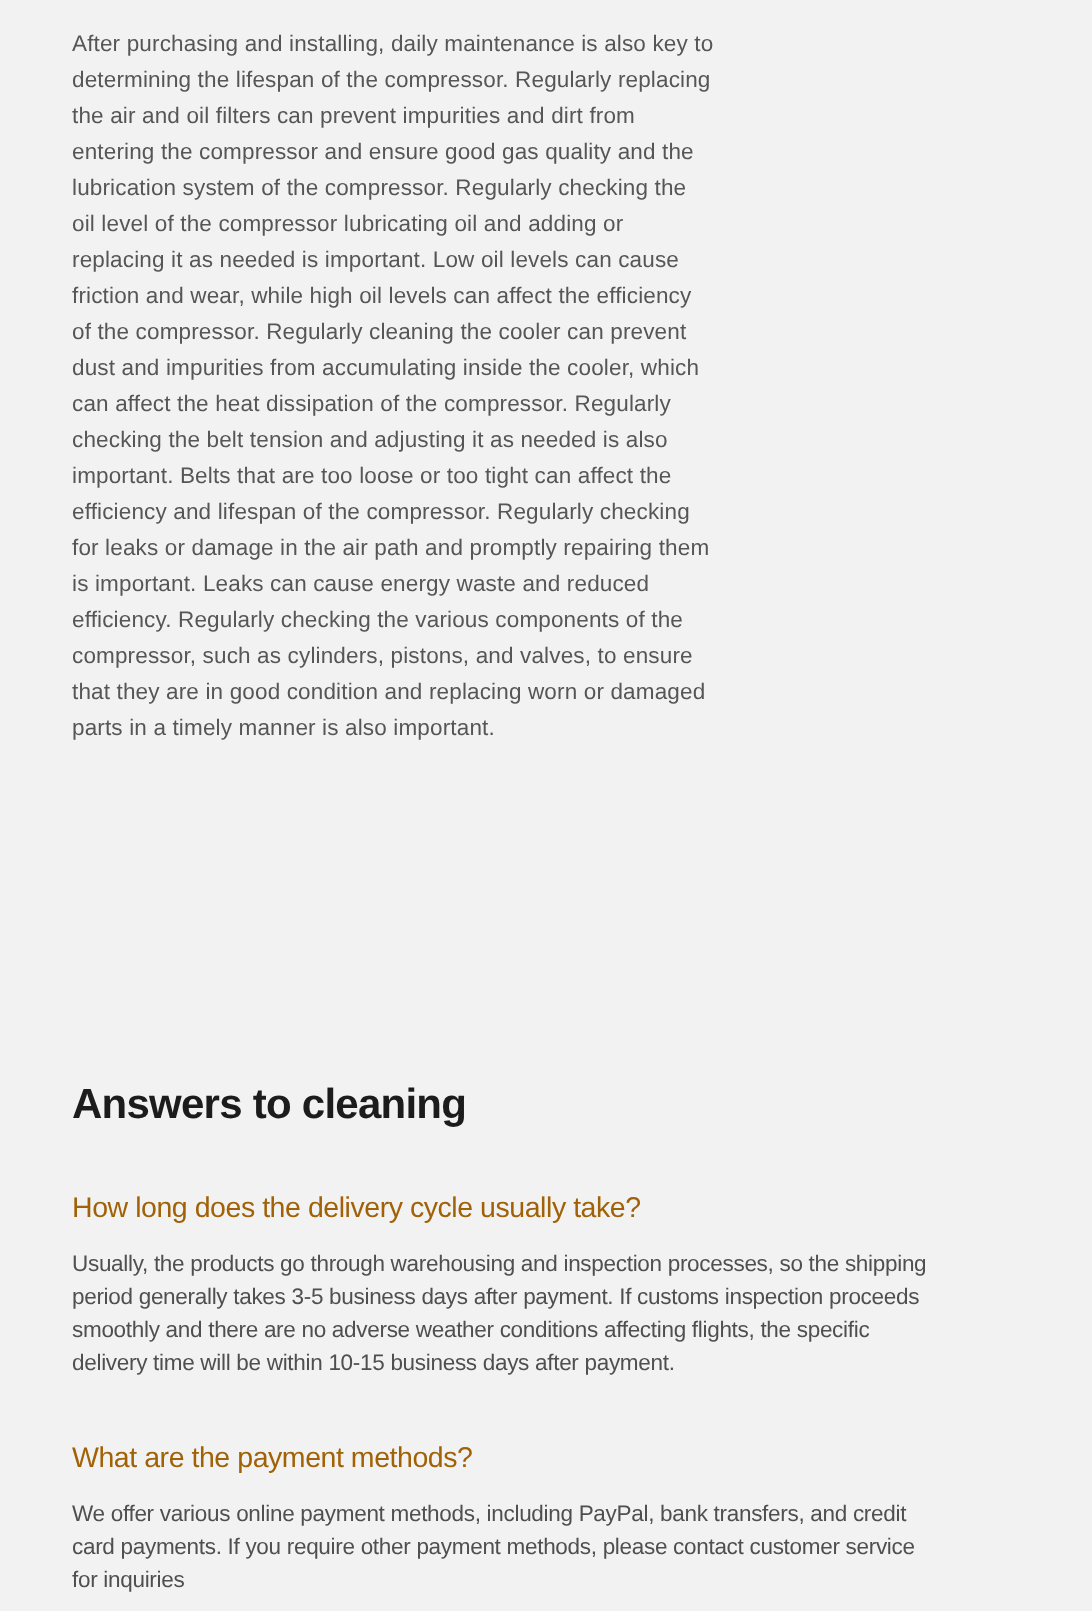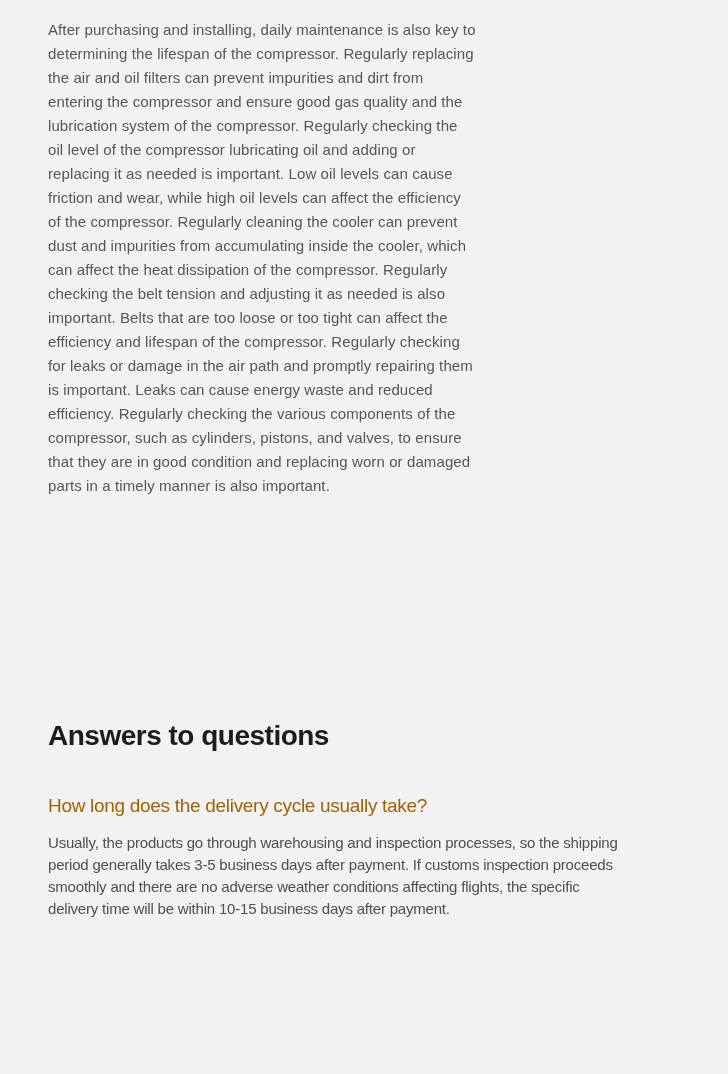--- a/index.html
+++ b/index.html
@@ -53,21 +53,25 @@
     letter-spacing: -0.2px;
   }
 </style>
 </head>
 <body>
 
 <main class="page">
 
   <p class="intro-paragraph">After purchasing and installing, daily maintenance is also key to determining the lifespan of the compressor. Regularly replacing the air and oil filters can prevent impurities and dirt from entering the compressor and ensure good gas quality and the lubrication system of the compressor. Regularly checking the oil level of the compressor lubricating oil and adding or replacing it as needed is important. Low oil levels can cause friction and wear, while high oil levels can affect the efficiency of the compressor. Regularly cleaning the cooler can prevent dust and impurities from accumulating inside the cooler, which can affect the heat dissipation of the compressor. Regularly checking the belt tension and adjusting it as needed is also important. Belts that are too loose or too tight can affect the efficiency and lifespan of the compressor. Regularly checking for leaks or damage in the air path and promptly repairing them is important. Leaks can cause energy waste and reduced efficiency. Regularly checking the various components of the compressor, such as cylinders, pistons, and valves, to ensure that they are in good condition and replacing worn or damaged parts in a timely manner is also important.</p>
 
-  <h1 class="faq-title">Answers to questions</h1>
+  <h1 class="faq-title">Answers to cleaning</h1>
 
   <section class="faq-item">
     <h2 class="faq-question">How long does the delivery cycle usually take?</h2>
     <p class="faq-answer">Usually, the products go through warehousing and inspection processes, so the shipping period generally takes 3-5 business days after payment. If customs inspection proceeds smoothly and there are no adverse weather conditions affecting flights, the specific delivery time will be within 10-15 business days after payment.</p>
   </section>
 
+  <section class="faq-item">
+    <h2 class="faq-question">What are the payment methods?</h2>
+    <p class="faq-answer">We offer various online payment methods, including PayPal, bank transfers, and credit card payments. If you require other payment methods, please contact customer service for inquiries</p>
+  </section>
 
 </main>
 
 </body></html>

